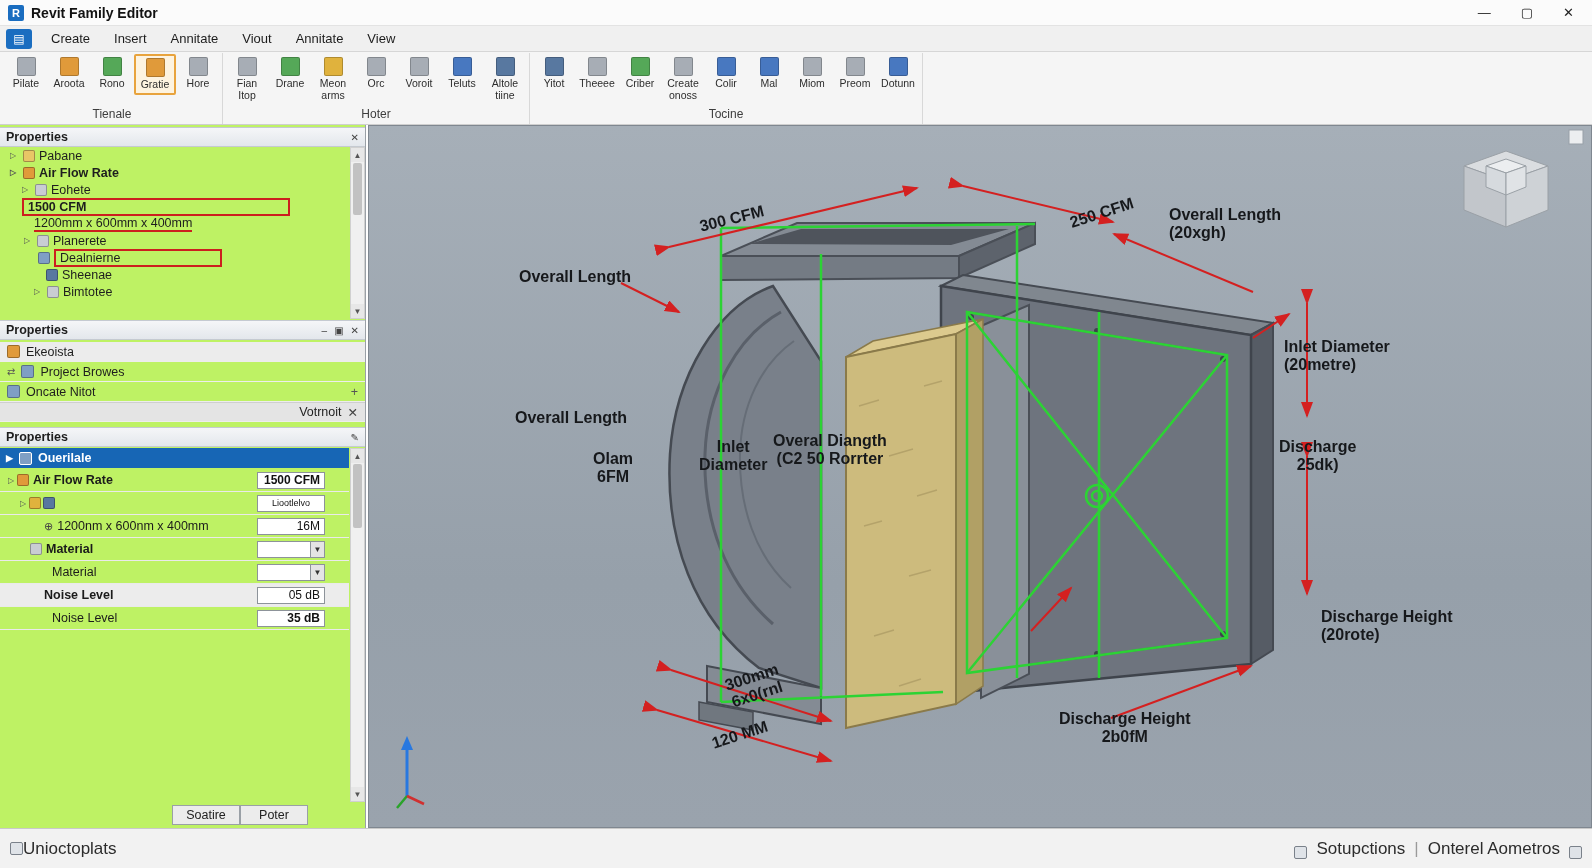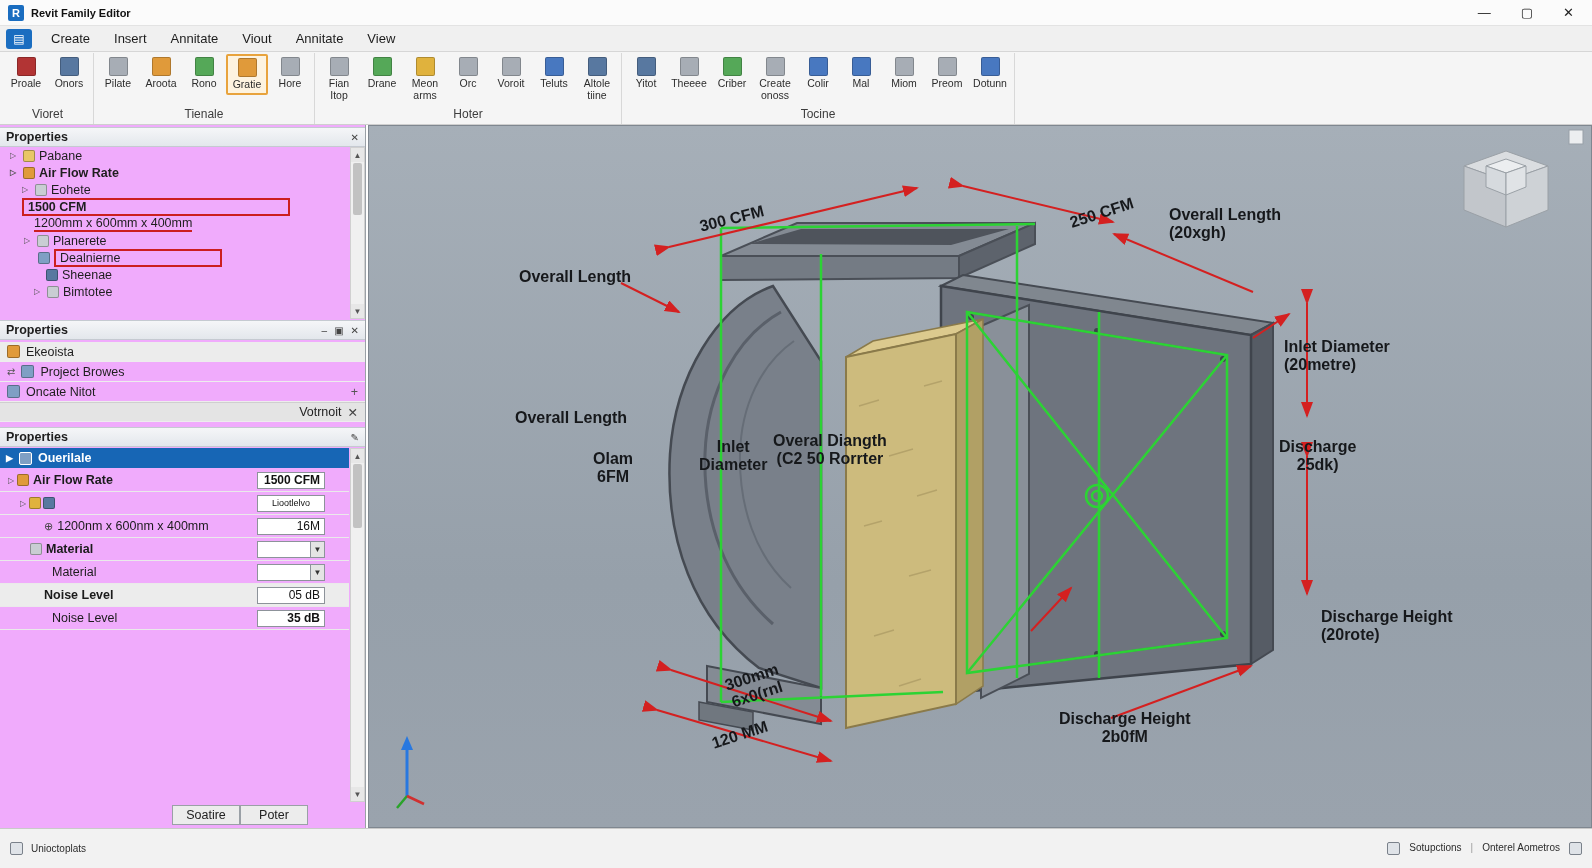--- a/index.html
+++ b/index.html
@@ -2,21 +2,21 @@
 <html><head>
 <meta charset="utf-8">
 <style>
   *{margin:0;padding:0;box-sizing:border-box;font-family:"Liberation Sans",sans-serif}
   html,body{width:1592px;height:868px;background:#fff;overflow:hidden}
   .app{position:absolute;inset:0;width:1592px;height:868px;background:#fff}
 
   
   .titlebar{position:absolute;top:0;left:0;right:0;height:26px;background:#fbfbfb;border-bottom:1px solid #e3e3e3;display:flex;align-items:center;gap:7px;padding:0 8px}
   .app-icon{width:16px;height:16px;background:#1a6dc0;color:#fff;font-size:11px;font-weight:bold;display:flex;align-items:center;justify-content:center;border-radius:2px}
-  .title{font-size:11px;color:#111;font-weight:600}
+  .title{font-size:14px;color:#111;font-weight:600}
   .win-controls{margin-left:auto;display:flex;gap:30px;padding-right:10px;color:#222;font-size:13px}
   .win-controls span{cursor:default}
 
   
   .tabrow{position:absolute;top:26px;left:0;right:0;height:26px;background:#f0f0f0;border-bottom:1px solid #d6d6d6;display:flex;align-items:center;gap:2px;padding:0 6px}
   .file-btn{width:26px;height:20px;background:#1a6dc0;border-radius:3px;color:#fff;font-size:12px;display:flex;align-items:center;justify-content:center;margin-right:6px}
   .tab{font-size:13px;color:#1c1c1c;padding:3px 11px}
 
   
   .ribbon{position:absolute;top:52px;left:0;right:0;height:73px;background:#f5f5f5;border-bottom:1px solid #cfcfcf;display:flex;align-items:stretch;padding:1px 2px 0}
@@ -24,21 +24,21 @@
   .rbtns{display:flex;align-items:flex-start;gap:1px;flex:1}
   .rbtn{display:flex;flex-direction:column;align-items:center;width:42px;padding:2px 0;border:1px solid transparent;border-radius:2px}
   .rbtn.sel{border:2px solid #e8a33d;background:#fdf3e0}
   .ric{width:19px;height:19px;border-radius:2px;margin-bottom:2px;border:1px solid rgba(0,0,0,.22)}
   .c-red{background:#b23434}.c-slate{background:#5878a0}.c-gray{background:#a7adb5}
   .c-orange{background:#e09a3a}.c-green{background:#55a858}.c-blue{background:#4878c0}.c-amber{background:#e0b23d}
   .rlbl{font-size:10.5px;color:#2d2d2d;text-align:center;line-height:1.12;max-width:44px}
   .rgl{font-size:12px;color:#3d3d3d;text-align:center;padding:2px 0 3px}
 
   
-  .left{position:absolute;top:125px;left:0;width:366px;bottom:40px;background:#f0abfc;border-right:1px solid #9aa0a6}
+  .left{position:absolute;top:125px;left:0;width:366px;bottom:40px;background:#bef264;border-right:1px solid #9aa0a6}
   .phead{position:absolute;left:0;right:0;height:20px;background:linear-gradient(#f5f6f8,#e3e7ec);border-top:1px solid #c5cad1;border-bottom:1px solid #c5cad1;display:flex;align-items:center;gap:5px;padding:0 6px;font-size:12.5px;font-weight:bold;color:#1d1d1d}
   .phead .hicons{margin-left:auto;display:flex;gap:7px;font-size:10px;font-weight:normal;color:#444}
   .tree{position:absolute;top:22px;left:0;right:16px;height:172px;overflow:hidden}
   .trow{display:flex;align-items:center;height:17px;font-size:12.5px;color:#1e1e1e;gap:4px;padding-left:10px;position:relative}
   .texp{font-size:8px;color:#555;width:9px;flex:0 0 auto}
   .ticon{width:12px;height:12px;border-radius:2px;border:1px solid rgba(0,0,0,.3);flex:0 0 auto}
   .i-folder{background:#e8c666}.i-fan{background:#e09a3a}.i-doc{background:#c9cdd3}.i-chk{background:#fff}.i-grid{background:#7f9fc4}.i-blue{background:#5878a0}
   .graybar{position:absolute;left:0;right:0;top:0;bottom:0;background:#d9d9d9;z-index:-1}
   .redbox{border:2px solid #cc1f1f;padding:0 4px;font-weight:bold}
   .redline{border-bottom:2px solid #cc1f1f}
@@ -63,23 +63,23 @@
   .pbtns{position:absolute;bottom:3px;left:172px;display:flex;}
   .pbtn{width:68px;height:20px;background:#ececec;border:1px solid #9aa0a6;font-size:12.5px;color:#222;display:flex;align-items:center;justify-content:center}
 
   
   .viewport{position:absolute;left:368px;top:125px;right:0;bottom:40px;background:linear-gradient(180deg,#a6afb8,#96a0aa 65%,#9aa3ad);border:1px solid #7f8790;overflow:hidden}
   .viewport svg{position:absolute;inset:0}
   .anno{position:absolute;font-size:16px;font-weight:600;color:#16181b;line-height:1.15;white-space:nowrap}
   .anno .c{display:block;text-align:center}
 
   
-  .statusbar{position:absolute;left:0;right:0;bottom:0;height:40px;background:#f2f2f2;border-top:1px solid #c9c9c9;display:flex;align-items:center;padding:0 10px;font-size:10px;color:#2c2c2c;gap:8px}
+  .statusbar{position:absolute;left:0;right:0;bottom:0;height:40px;background:#f2f2f2;border-top:1px solid #c9c9c9;display:flex;align-items:center;padding:0 10px;font-size:17px;color:#2c2c2c;gap:0}
   .sic{width:13px;height:13px;border:1px solid #7a818a;background:#dfe3e8;border-radius:2px}
-  .sright{margin-left:auto;display:flex;align-items:flex-start;gap:9px}
+  .sright{margin-left:auto;display:flex;align-items:flex-end;gap:9px}
   .sdiv{color:#9a9a9a}
 </style>
 </head>
 <body>
 
 <div class="app">
 
   <div class="titlebar">
     <span class="app-icon">R</span>
     <span class="title">Revit Family Editor</span>
@@ -94,33 +94,20 @@
     <span class="file-btn">▤</span>
     <span class="tab">Create</span>
     <span class="tab">Insert</span>
     <span class="tab">Annitate</span>
     <span class="tab">Viout</span>
     <span class="tab">Annitate</span>
     <span class="tab">View</span>
   </div>
 
   <div class="ribbon">
-    <div class="rgroup">
-      <div class="rbtns">
-        <div class="rbtn">
-            <span class="ric c-red"></span>
-            <span class="rlbl">Proale</span>
-          </div>
-        <div class="rbtn">
-            <span class="ric c-slate"></span>
-            <span class="rlbl">Onors</span>
-          </div>
-      </div>
-      <div class="rgl">Vioret</div>
-    </div>
     <div class="rgroup">
       <div class="rbtns">
         <div class="rbtn">
             <span class="ric c-gray"></span>
             <span class="rlbl">Pilate</span>
           </div>
         <div class="rbtn">
             <span class="ric c-orange"></span>
             <span class="rlbl">Aroota</span>
           </div>

